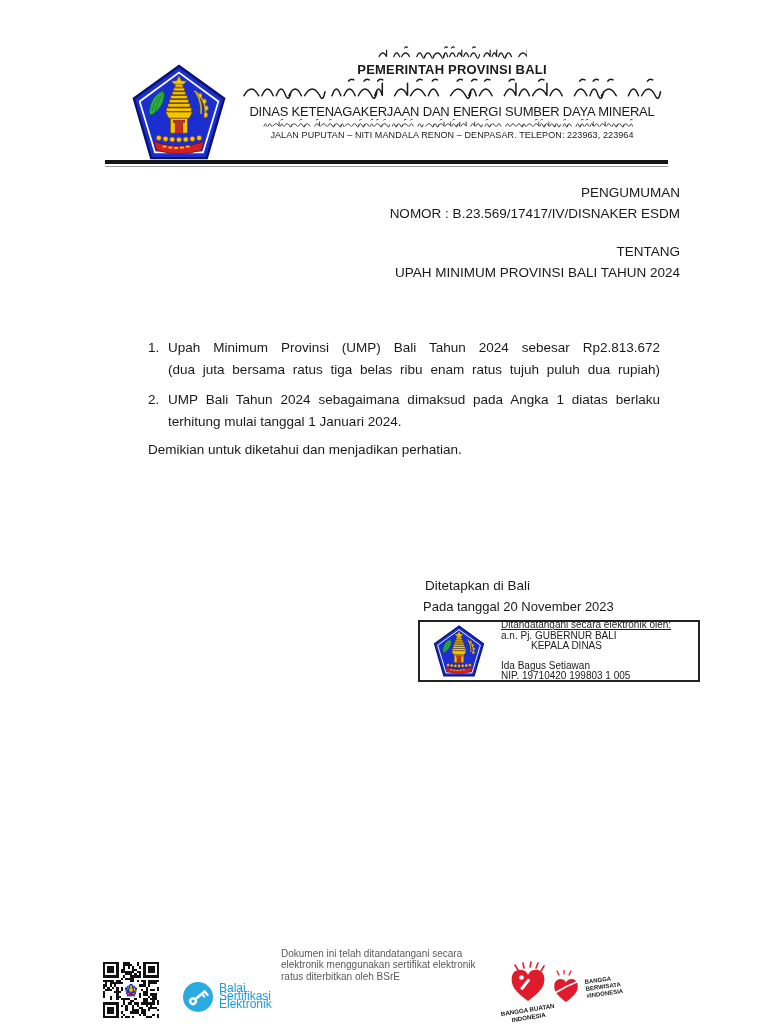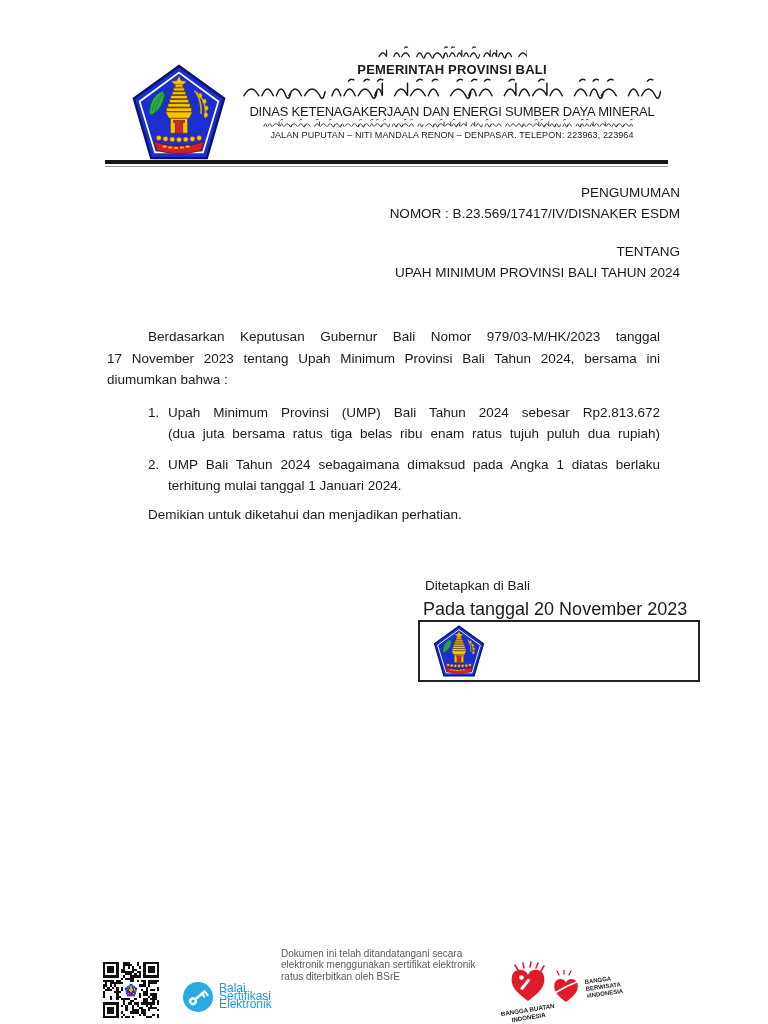--- a/index.html
+++ b/index.html
@@ -21,21 +21,21 @@
   #body-block{left:107px;top:326px;width:553px;font-size:13.5px;line-height:21.5px;}
   .jl{text-align:justify;text-align-last:justify;}
   .indent{text-indent:41px;}
   .list-item{position:relative;padding-left:61px;}
   .list-item .num{position:absolute;left:41px;top:0;}
   #list-block{margin-top:11px;}
   #item-2{margin-top:9px;}
   #closing-line{margin-top:7px;}
   
   #sig-place{left:425px;top:578px;font-size:13.5px;}
-  #sig-date{left:423px;top:599px;font-size:18px;}
+  #sig-date{left:423px;top:599px;font-size:13px;}
   #esign-box{left:418px;top:620px;width:282px;height:62px;border:2px solid #222;box-sizing:border-box;display:flex;align-items:center;}
   #esign-emblem{width:58px;height:52px;margin-left:10px;flex:0 0 auto;}
   #esign-text{margin-left:13px;font-size:10px;line-height:10.5px;}
   #esign-heading{text-decoration:underline;}
   #esign-position{padding-left:30px;}
   .esign-gap{height:9px;}
   
   #qr-wrap{left:103px;top:962px;width:56px;height:56px;}
   #bsre-logo{left:183px;top:982px;width:30px;height:30px;}
   #bsre-name{left:219px;top:985px;font-size:12px;line-height:7.8px;font-weight:normal;color:#1b9ad6;}
@@ -121,25 +121,20 @@
 
   <div id="title-block" class="abs">
     <div>PENGUMUMAN</div>
     <div>NOMOR : B.23.569/17417/IV/DISNAKER ESDM</div>
     <div class="title-gap"></div>
     <div>TENTANG</div>
     <div>UPAH MINIMUM PROVINSI BALI TAHUN 2024</div>
   </div>
 
   <div id="body-block" class="abs">
-    <div>
-      <div class="jl indent">Berdasarkan Keputusan Gubernur Bali Nomor 979/03-M/HK/2023 tanggal</div>
-      <div class="jl">17 November 2023 tentang Upah Minimum Provinsi Bali Tahun 2024, bersama ini</div>
-      <div>diumumkan bahwa :</div>
-    </div>
 
     <div id="list-block">
       <div class="list-item" id="item-1">
         <span class="num">1.</span>
         <div class="jl">Upah Minimum Provinsi (UMP) Bali Tahun 2024 sebesar Rp2.813.672</div>
         <div class="jl">(dua juta bersama ratus tiga belas ribu enam ratus tujuh puluh dua rupiah)</div>
       </div>
       <div class="list-item" id="item-2">
         <span class="num">2.</span>
         <div class="jl">UMP Bali Tahun 2024 sebagaimana dimaksud pada Angka 1 diatas berlaku</div>
@@ -150,20 +145,28 @@
     <div id="closing-line" class="indent">Demikian untuk diketahui dan menjadikan perhatian.</div>
   </div>
 
   <div id="sig-place" class="abs">Ditetapkan di Bali</div>
   <div id="sig-date" class="abs">Pada tanggal 20 November 2023</div>
 
   <div id="esign-box" class="abs">
     <svg id="esign-emblem" viewBox="0 0 100 100">
         <use href="#bali-emblem"></use>
       </svg>
+    <div id="esign-text">
+      <div id="esign-heading">Ditandatangani secara elektronik oleh:</div>
+      <div>a.n. Pj. GUBERNUR BALI</div>
+      <div id="esign-position">KEPALA DINAS</div>
+      <div class="esign-gap"></div>
+      <div>Ida Bagus Setiawan</div>
+      <div>NIP. 19710420 199803 1 005</div>
+    </div>
   </div>
 
   <div id="qr-wrap" class="abs">
     <svg id="qr" width="56" height="56" viewBox="0 0 25 25" style="shape-rendering:crispEdges">
         <rect x="0" y="0" width="25" height="25" fill="#ffffff"></rect>
         <rect x="0" y="0" width="7" height="7" fill="#111"></rect>
         <rect x="1" y="1" width="5" height="5" fill="#fff"></rect>
         <rect x="2" y="2" width="3" height="3" fill="#111"></rect>
         <rect x="18" y="0" width="7" height="7" fill="#111"></rect>
         <rect x="19" y="1" width="5" height="5" fill="#fff"></rect>

